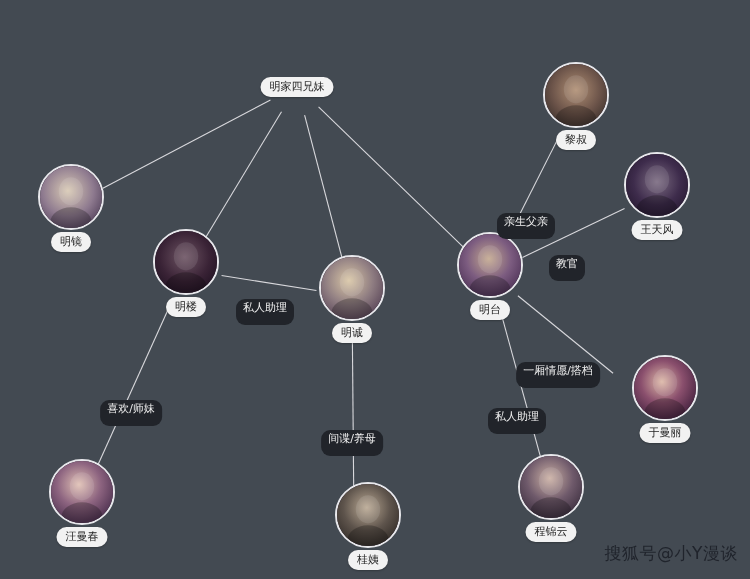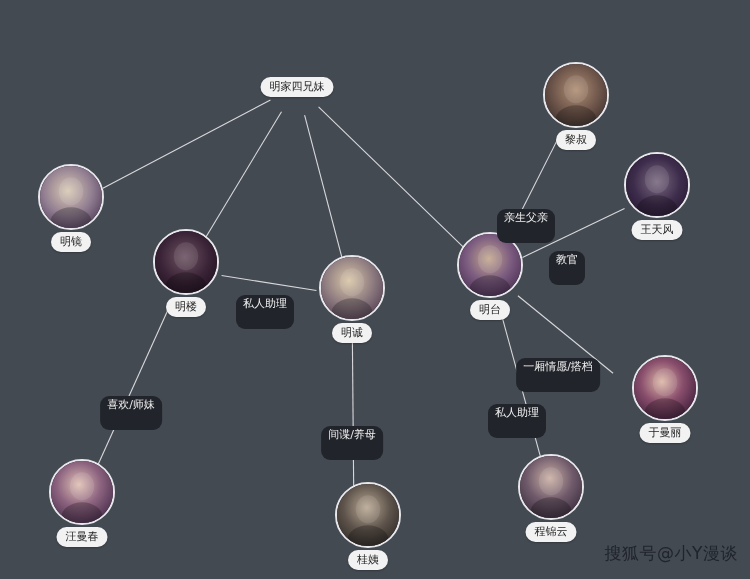--- a/index.html
+++ b/index.html
@@ -62,21 +62,21 @@
   }
   .node.text-only {
     transform: translate(-50%, -50%);
   }
   .edge-label {
     position: absolute;
     transform: translate(-50%, -50%);
     background: #21242a;
     color: #f0f0f0;
     border-radius: 9px;
-    padding: 2px 7px 19px 7px;
+    padding: 2px 7px 11px 7px;
     font-size: 11px;
     line-height: 13px;
     white-space: nowrap;
   }
   .watermark {
     position: absolute;
     right: 12px;
     bottom: 14px;
     color: #20242c;
     font-size: 17px;

